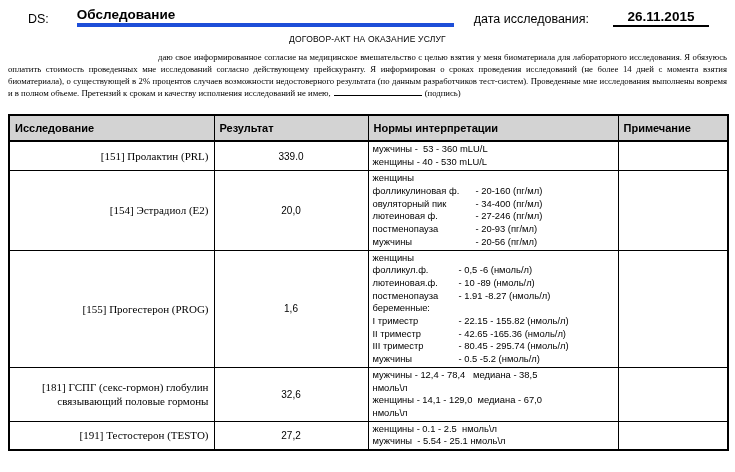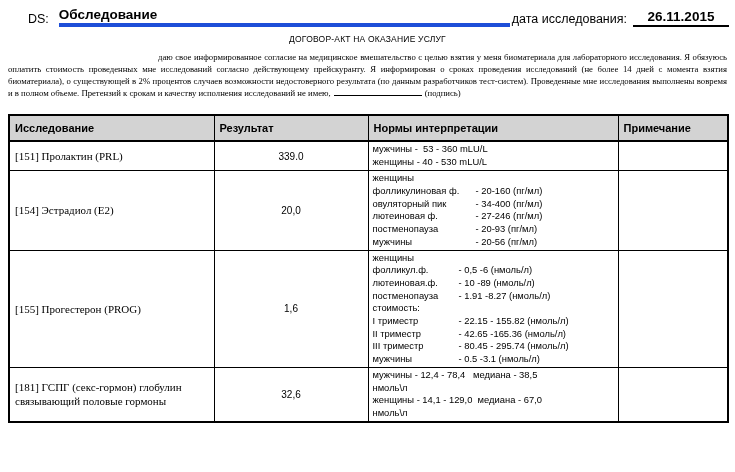--- a/index.html
+++ b/index.html
@@ -9,22 +9,23 @@
     color: #000000;
     font-family: "Liberation Sans", sans-serif;
     overflow: hidden;
   }
   .page { width: 735px; height: 472px; position: relative; }
 
   
   .top-line {
     display: flex;
     align-items: flex-end;
-    padding: 8px 2px 0 28px;
+    padding: 8px 22px 0 28px;
     font-size: 12.5px;
+    gap: 18px;
   }
   .ds-label { padding-right: 10px; padding-bottom: 1px; }
   .blank-exam {
     flex: 1;
     border-bottom: 4px solid #1d4ed8;
     text-align: left;
     line-height: 1.1;
   }
   .exam-title { font-weight: bold; font-size: 13.5px; }
   .date-label { white-space: nowrap; padding: 0 6px 1px 2px; }
@@ -88,20 +89,21 @@
   col.c-name  { width: 205px; }
   col.c-res   { width: 154px; }
   col.c-norm  { width: 250px; }
   col.c-note  { width: 110px; }
 
   td.name {
     font-family: "Liberation Serif", serif;
     font-size: 11px;
     line-height: 14px;
     padding: 2px 5px;
+    text-align: right;
   }
   td.result {
     text-align: center;
     font-size: 10px;
     padding: 2px 4px;
   }
   td.norms {
     font-size: 9.4px;
     line-height: 12.7px;
     padding: 1px 4px;
@@ -172,35 +174,44 @@
           <td class="note"></td>
         </tr>
         <tr>
           <td class="name">[155] Прогестерон (PROG)</td>
           <td class="result">1,6</td>
           <td class="norms">
             <div class="norm-line">женщины</div>
             <div class="norm-line"><span class="norm-label" style="min-width: 86px;">фолликул.ф.</span><span>- 0,5 -6 (нмоль/л)</span></div>
             <div class="norm-line"><span class="norm-label" style="min-width: 86px;">лютеиновая.ф.</span><span>- 10 -89 (нмоль/л)</span></div>
             <div class="norm-line"><span class="norm-label" style="min-width: 86px;">постменопауза</span><span>- 1.91 -8.27 (нмоль/л)</span></div>
-            <div class="norm-line">стоимость:</div>
+            <div class="norm-line">беременные:</div>
             <div class="norm-line"><span class="norm-label" style="min-width: 86px;">I триместр</span><span>- 22.15 - 155.82 (нмоль/л)</span></div>
             <div class="norm-line"><span class="norm-label" style="min-width: 86px;">II триместр</span><span>- 42.65 -165.36 (нмоль/л)</span></div>
             <div class="norm-line"><span class="norm-label" style="min-width: 86px;">III триместр</span><span>- 80.45 - 295.74 (нмоль/л)</span></div>
-            <div class="norm-line"><span class="norm-label" style="min-width: 86px;">мужчины</span><span>- 0.5 -3.1 (нмоль/л)</span></div>
+            <div class="norm-line"><span class="norm-label" style="min-width: 86px;">мужчины</span><span>- 0.5 -5.2 (нмоль/л)</span></div>
           </td>
           <td class="note"></td>
         </tr>
         <tr>
           <td class="name">[181] ГСПГ (секс-гормон) глобулин связывающий половые гормоны</td>
           <td class="result">32,6</td>
           <td class="norms">
             <div class="norm-line">мужчины - 12,4 - 78,4   медиана - 38,5</div>
             <div class="norm-line">нмоль\л</div>
             <div class="norm-line">женщины - 14,1 - 129,0  медиана - 67,0</div>
             <div class="norm-line">нмоль\л</div>
           </td>
           <td class="note"></td>
         </tr>
+        <tr>
+          <td class="name">[191] Тестостерон (TESTO)</td>
+          <td class="result">27,2</td>
+          <td class="norms">
+            <div class="norm-line">женщины - 0.1 - 2.5  нмоль\л</div>
+            <div class="norm-line">мужчины  - 5.54 - 25.1 нмоль\л</div>
+          </td>
+          <td class="note"></td>
+        </tr>
       </tbody>
   </table>
 
 </div>
 
 </body></html>

